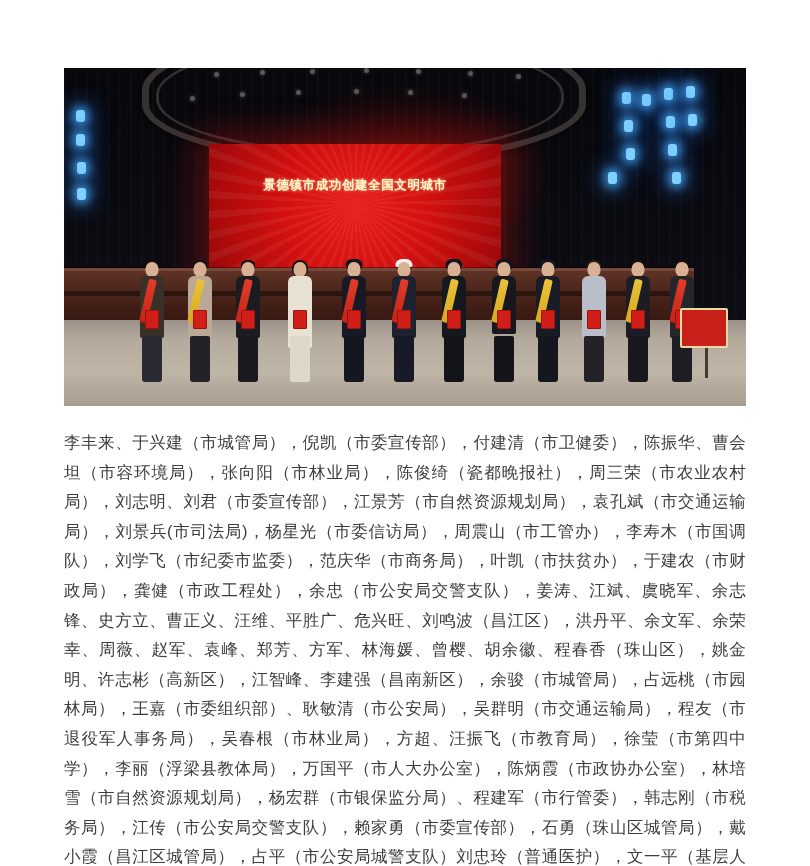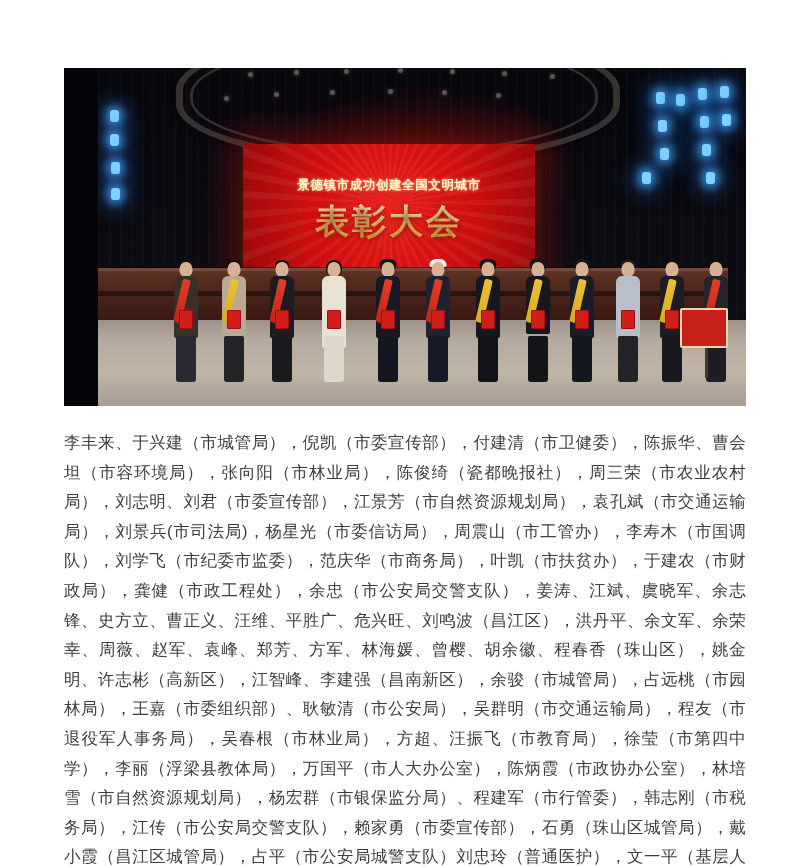--- a/index.html
+++ b/index.html
@@ -45,21 +45,20 @@
     overflow: hidden;
     background: #050509;
   }
   .photo {
     position: absolute;
     inset: 0;
     background:
       radial-gradient(ellipse 210px 120px at 50% 30%, rgba(120,10,6,0.55) 0%, rgba(20,4,6,0) 72%),
       linear-gradient(180deg, #07070c 0%, #0a0a10 40%, #0c0b11 58%, #101018 100%);
     overflow: hidden;
-    margin-left: 34px;
   }
   
   .curtain {
     position: absolute;
     left: 0; top: 0; width: 682px; height: 250px;
     background: repeating-linear-gradient(90deg,
       rgba(255,255,255,0.028) 0px,
       rgba(255,255,255,0.028) 1px,
       rgba(0,0,0,0) 2px,
       rgba(0,0,0,0) 11px);
@@ -292,21 +291,20 @@
       <div class="blight" style="left:560px;top:52px;"></div>
       <div class="blight" style="left:602px;top:48px;"></div>
       <div class="blight" style="left:624px;top:46px;"></div>
       <div class="blight" style="left:562px;top:80px;"></div>
       <div class="blight" style="left:604px;top:76px;"></div>
       <div class="blight" style="left:544px;top:104px;"></div>
       <div class="blight" style="left:608px;top:104px;"></div>
 
       <div class="screen">
         <div class="screen-line1">景德镇市成功创建全国文明城市</div>
-        <div class="screen-line2">表彰大会</div>
       </div>
 
       <div class="head-table"></div>
       <div class="floor"></div>
 
       <div class="person" style="left:76px;">
         <div class="p-hair"></div>
         <div class="p-head"></div>
         <div class="p-body" style="background:#3b3028;"></div>
         <div class="p-sash red"></div>

